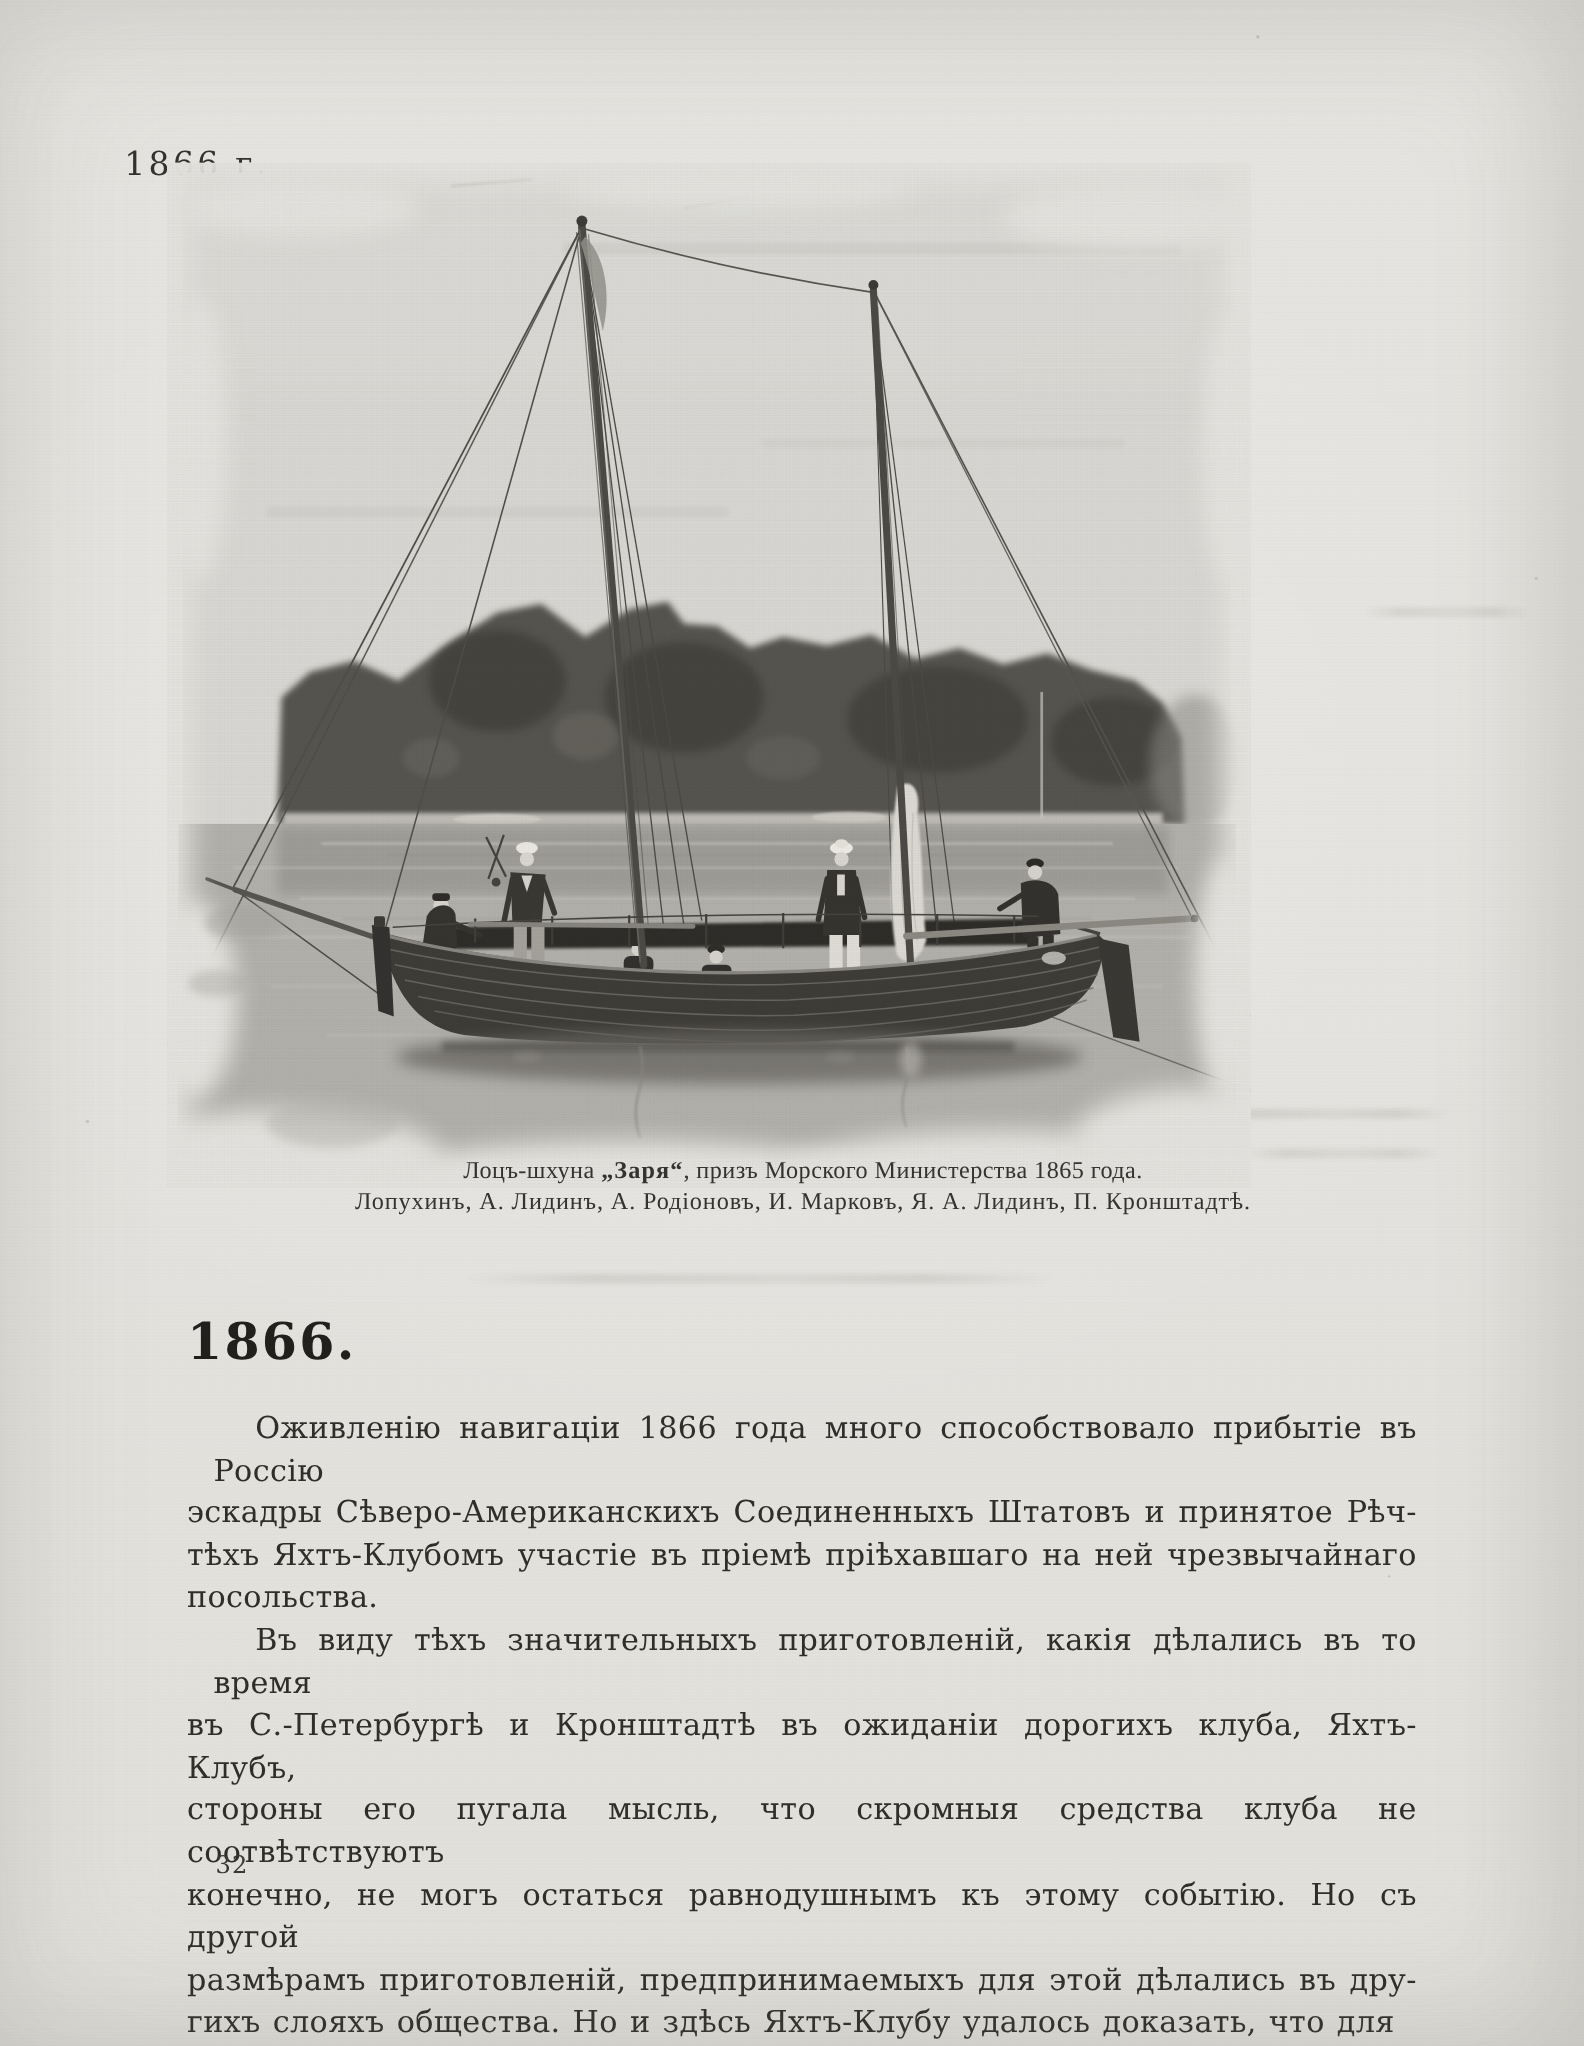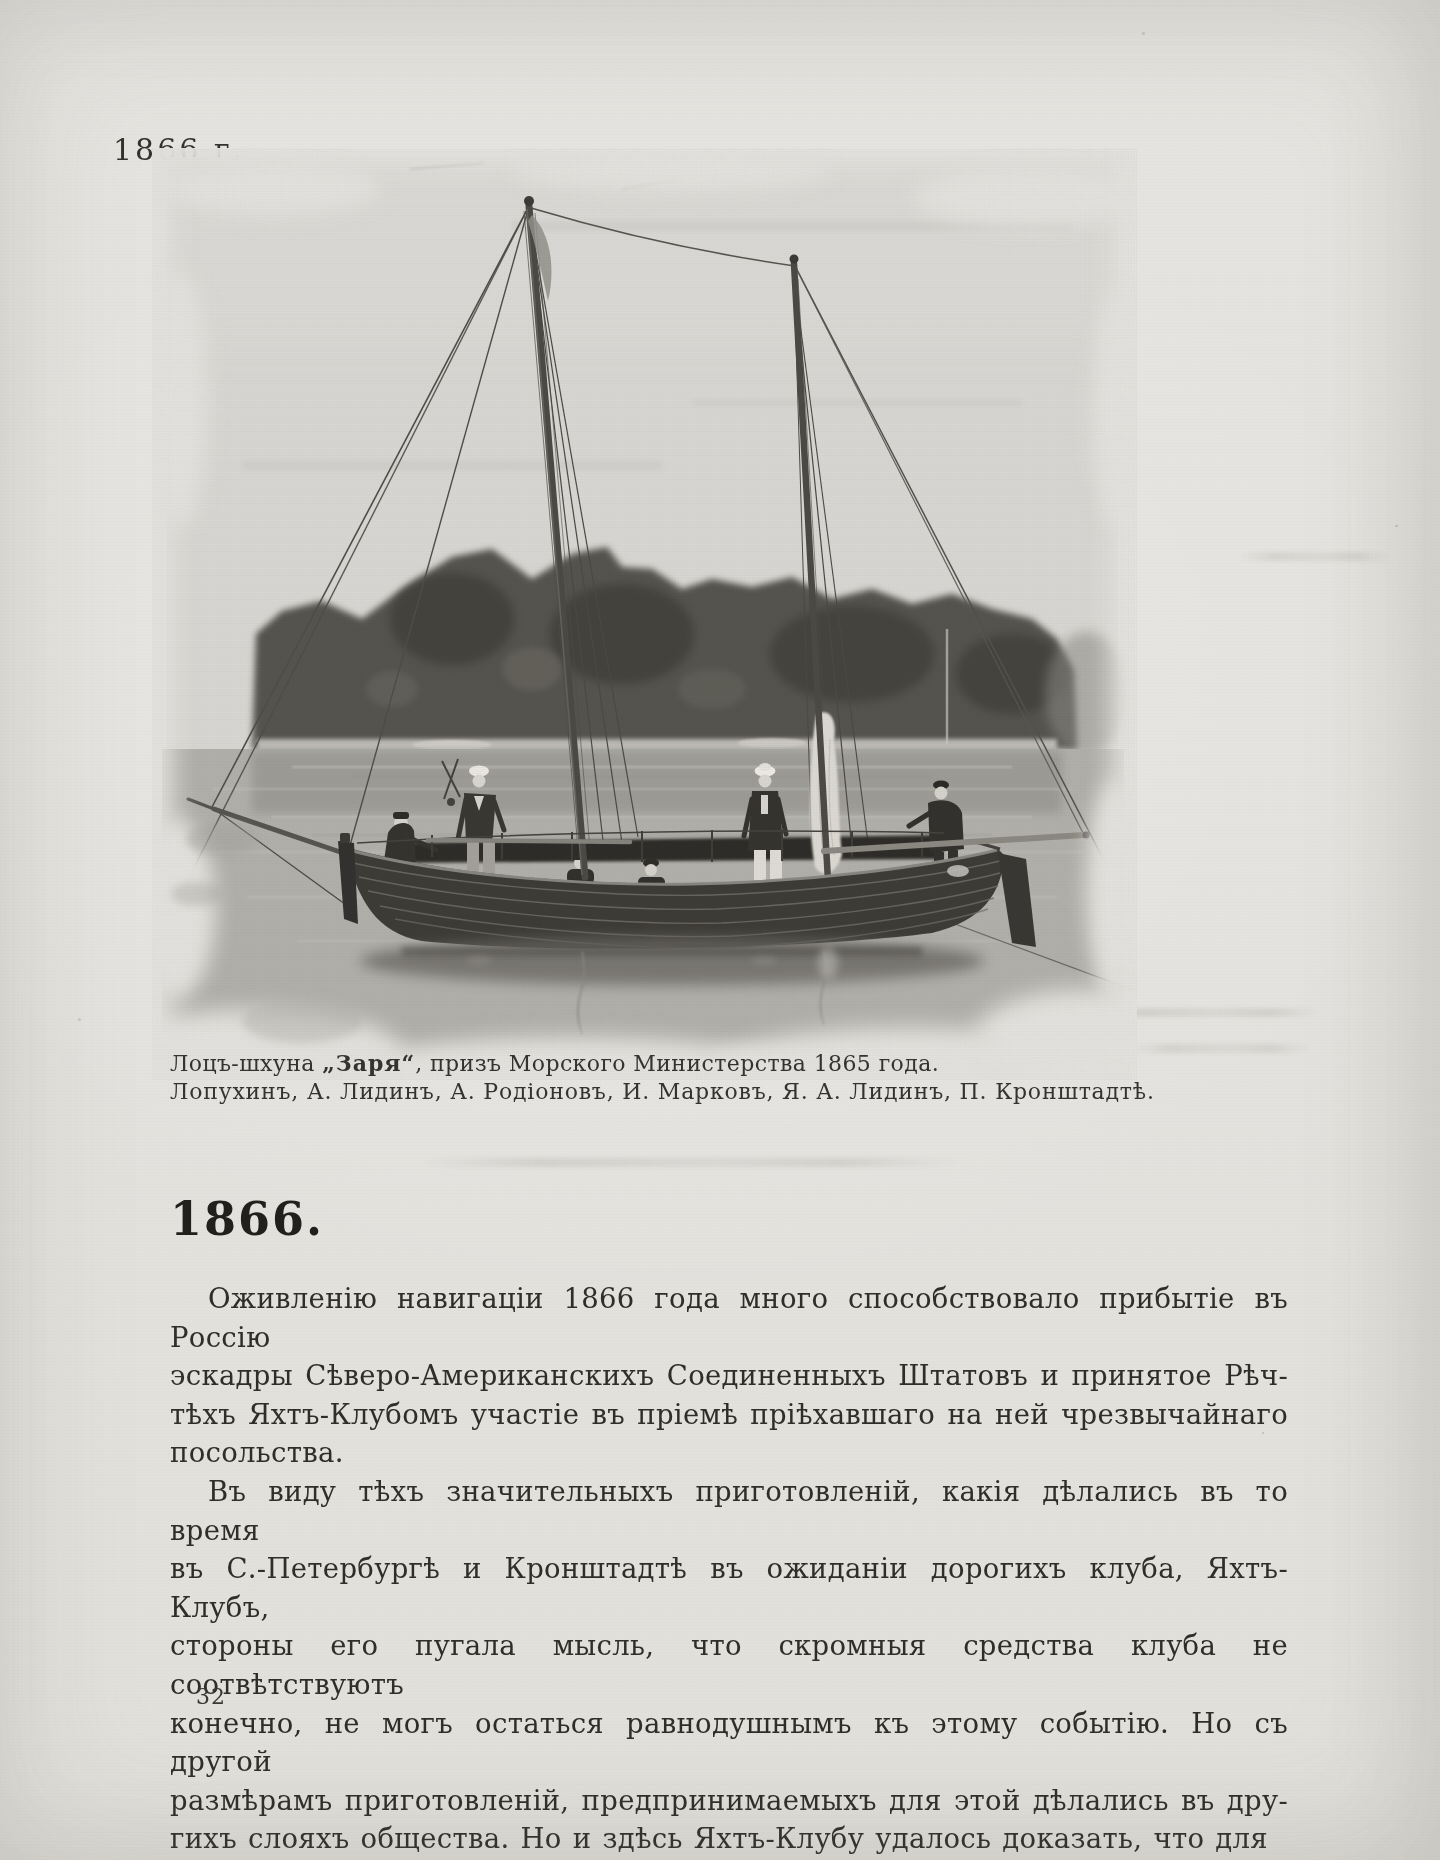--- a/index.html
+++ b/index.html
@@ -13,30 +13,30 @@
         box-shadow:inset 0 0 140px rgba(120,116,106,.18), inset -30px 0 90px rgba(110,106,96,.10);}
   .grainv{position:absolute;inset:0;pointer-events:none;opacity:.5;
         background:repeating-linear-gradient(0deg, rgba(60,58,52,.015) 0 1px, rgba(0,0,0,0) 1px 3px),
                    repeating-linear-gradient(90deg, rgba(60,58,52,.012) 0 1px, rgba(0,0,0,0) 1px 3px);}
   .header-year{position:absolute;left:113px;top:132px;font-size:30px;letter-spacing:3px;color:#34322e;}
   .photo{position:absolute;left:152px;top:148px;width:985px;height:932px;}
   .photo svg{display:block;width:100%;height:100%;overflow:hidden;}
   .photo-grain{position:absolute;inset:0;opacity:.55;pointer-events:none;
         background:repeating-linear-gradient(0deg, rgba(40,40,36,.03) 0 1px, rgba(0,0,0,0) 1px 2px),
                    repeating-linear-gradient(90deg, rgba(40,40,36,.02) 0 1px, rgba(0,0,0,0) 1px 2px);}
-  .caption{position:absolute;left:170px;top:1050px;width:1120px;text-align:left;
-        color:#353330;font-size:22px;line-height:27.5px;letter-spacing:.4px;}
+  .caption{position:absolute;left:170px;top:1050px;width:1120px;text-align:center;
+        color:#353330;font-size:22px;line-height:27.5px;letter-spacing:.4px;font-family:Liberation Serif, serif;}
   .caption .bold{font-weight:bold;letter-spacing:1px;}
   .caption .names{letter-spacing:.8px;}
   .heading{position:absolute;left:170px;top:1192px;width:1120px;
         font-size:46px;font-weight:bold;letter-spacing:2px;color:#21201d;}
   .bodytext{position:absolute;left:170px;top:1279px;width:1118px;
         font-size:27.5px;line-height:38.6px;color:#302e2a;letter-spacing:.3px;word-spacing:2px;}
   .bodytext .ln{text-align:justify;text-align-last:justify;white-space:normal;}
-  .bodytext .ln.first{text-indent:38px;}
+  .bodytext .ln.first{text-indent:38px;margin-left:24px;}
   .bodytext .ln.last{text-align-last:left;}
   .pageno{position:absolute;left:196px;top:1684px;font-size:22px;letter-spacing:1px;color:#3a3834;}
   .smudge{position:absolute;height:9px;border-radius:4px;filter:blur(2px);pointer-events:none;
         background:linear-gradient(90deg, rgba(90,88,80,0), rgba(90,88,80,.16) 22%, rgba(90,88,80,.10) 55%, rgba(90,88,80,.16) 78%, rgba(90,88,80,0));}
   .speck{position:absolute;border-radius:50%;background:#56544e;pointer-events:none;}
 </style>
 </head>
 <body>
 
 <div class="page">

